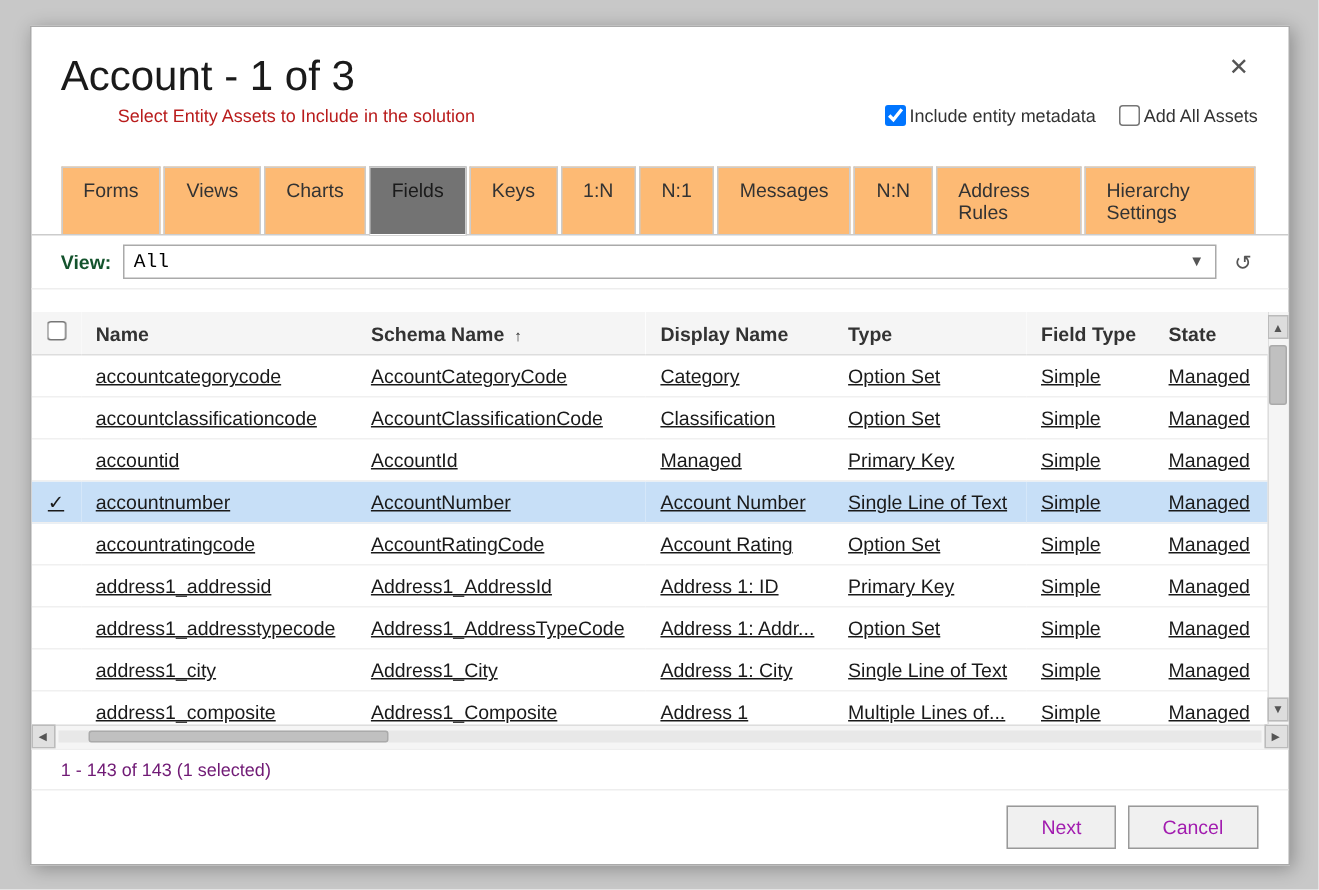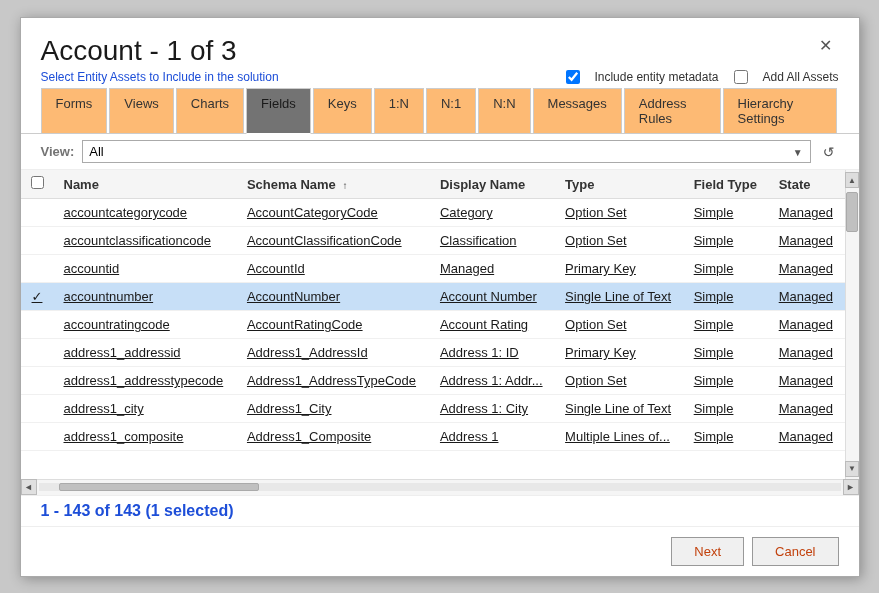--- a/index.html
+++ b/index.html
@@ -18,56 +18,57 @@
       background: #fff;
       width: 840px;
       height: 560px;
       border: 1px solid #aaa;
       box-shadow: 2px 2px 12px rgba(0,0,0,0.3);
       display: flex;
       flex-direction: column;
       position: relative;
     }
     .dialog-header {
-      padding: 18px 20px 4px 20px;
+      padding: 18px 20px 27px 20px;
       display: flex;
       align-items: flex-end;
       justify-content: space-between;
     }
     .dialog-title-area {}
     .dialog-title {
       font-size: 28px;
       font-weight: 300;
       color: #1a1a1a;
       line-height: 1.1;
     }
     .dialog-subtitle {
       font-size: 12px;
-      color: #1d4ed8;
+      color: #b91c1c;
       margin-top: 4px;
+      margin-left: 38px;
     }
     .close-btn {
       font-size: 16px;
       cursor: pointer;
       color: #555;
       background: none;
       border: none;
       padding: 2px 6px;
       line-height: 1;
     }
     .header-right {
       display: flex;
       align-items: center;
       gap: 16px;
       margin-top: 6px;
     }
     .checkbox-label {
       display: flex;
       align-items: center;
-      gap: 14px;
+      gap: 2px;
       font-size: 12px;
       color: #333;
       cursor: pointer;
     }
     .checkbox-label input[type=checkbox] {
       width: 14px;
       height: 14px;
       cursor: pointer;
     }
     .tabs-bar {
@@ -99,35 +100,36 @@
     .view-bar {
       display: flex;
       align-items: center;
       padding: 6px 20px;
       gap: 8px;
       border-bottom: 1px solid #eee;
     }
     .view-label {
       font-size: 13px;
       font-weight: 600;
-      color: #737373;
+      color: #14532d;
     }
     .view-select-wrap {
       flex: 1;
       position: relative;
     }
     .view-select-wrap select {
       width: 100%;
       border: 1px solid #aaa;
       padding: 3px 26px 3px 6px;
       font-size: 13px;
       background: #fff;
       appearance: none;
       -webkit-appearance: none;
       cursor: pointer;
+      font-family: Liberation Mono, monospace;
     }
     .view-select-wrap::after {
       content: '▼';
       position: absolute;
       right: 8px;
       top: 50%;
       transform: translateY(-50%);
       font-size: 10px;
       color: #555;
       pointer-events: none;
@@ -176,39 +178,38 @@
     .checkmark {
       color: #1a1a1a;
       font-size: 13px;
     }
     .sort-icon {
       font-size: 10px;
       margin-left: 3px;
     }
     .status-bar {
       padding: 6px 20px;
-      font-size: 16px;
-      color: #1d4ed8;
+      font-size: 12px;
+      color: #701a75;
       border-top: 1px solid #eee;
-      font-weight: bold;
     }
     .footer {
       display: flex;
       justify-content: flex-end;
       padding: 10px 20px;
       gap: 8px;
       border-top: 1px solid #eee;
     }
     .btn {
       padding: 6px 22px;
       font-size: 13px;
       cursor: pointer;
       border: 1px solid #999;
       background: #f0f0f0;
-      color: #c2410c;
+      color: #a21caf;
     }
     .btn-primary {
       background: #f0f0f0;
       border-color: #999;
     }
     .scrollbar-v-track {
       position: absolute;
       right: 0;
       top: 0;
       bottom: 0;
@@ -320,37 +321,37 @@
   </div>
 
   <div class="tabs-bar">
     <div class="tab">Forms</div>
     <div class="tab">Views</div>
     <div class="tab">Charts</div>
     <div class="tab active">Fields</div>
     <div class="tab">Keys</div>
     <div class="tab">1:N</div>
     <div class="tab">N:1</div>
+    <div class="tab">Messages</div>
     <div class="tab">N:N</div>
-    <div class="tab">Messages</div>
     <div class="tab">Address Rules</div>
     <div class="tab">Hierarchy Settings</div>
   </div>
 
   <div class="view-bar">
     <span class="view-label">View:</span>
     <div class="view-select-wrap">
       <select>
         <option>All</option>
       </select>
     </div>
     <span class="refresh-icon">↺</span>
   </div>
 
-  <div style="flex:1; display:flex; flex-direction:column; overflow:hidden; position:relative;">
+  <div style="flex:1; display:flex; flex-direction:column; overflow:hidden; position:relative;margin-top:15px;">
     <div class="table-container" style="padding-right:14px;">
       <table>
         <thead>
           <tr>
             <th class="check-col">
               <input type="checkbox" style="width: 13px; height: 13px;">
             </th>
             <th>Name</th>
             <th>Schema Name <span class="sort-icon">↑</span></th>
             <th>Display Name</th>

